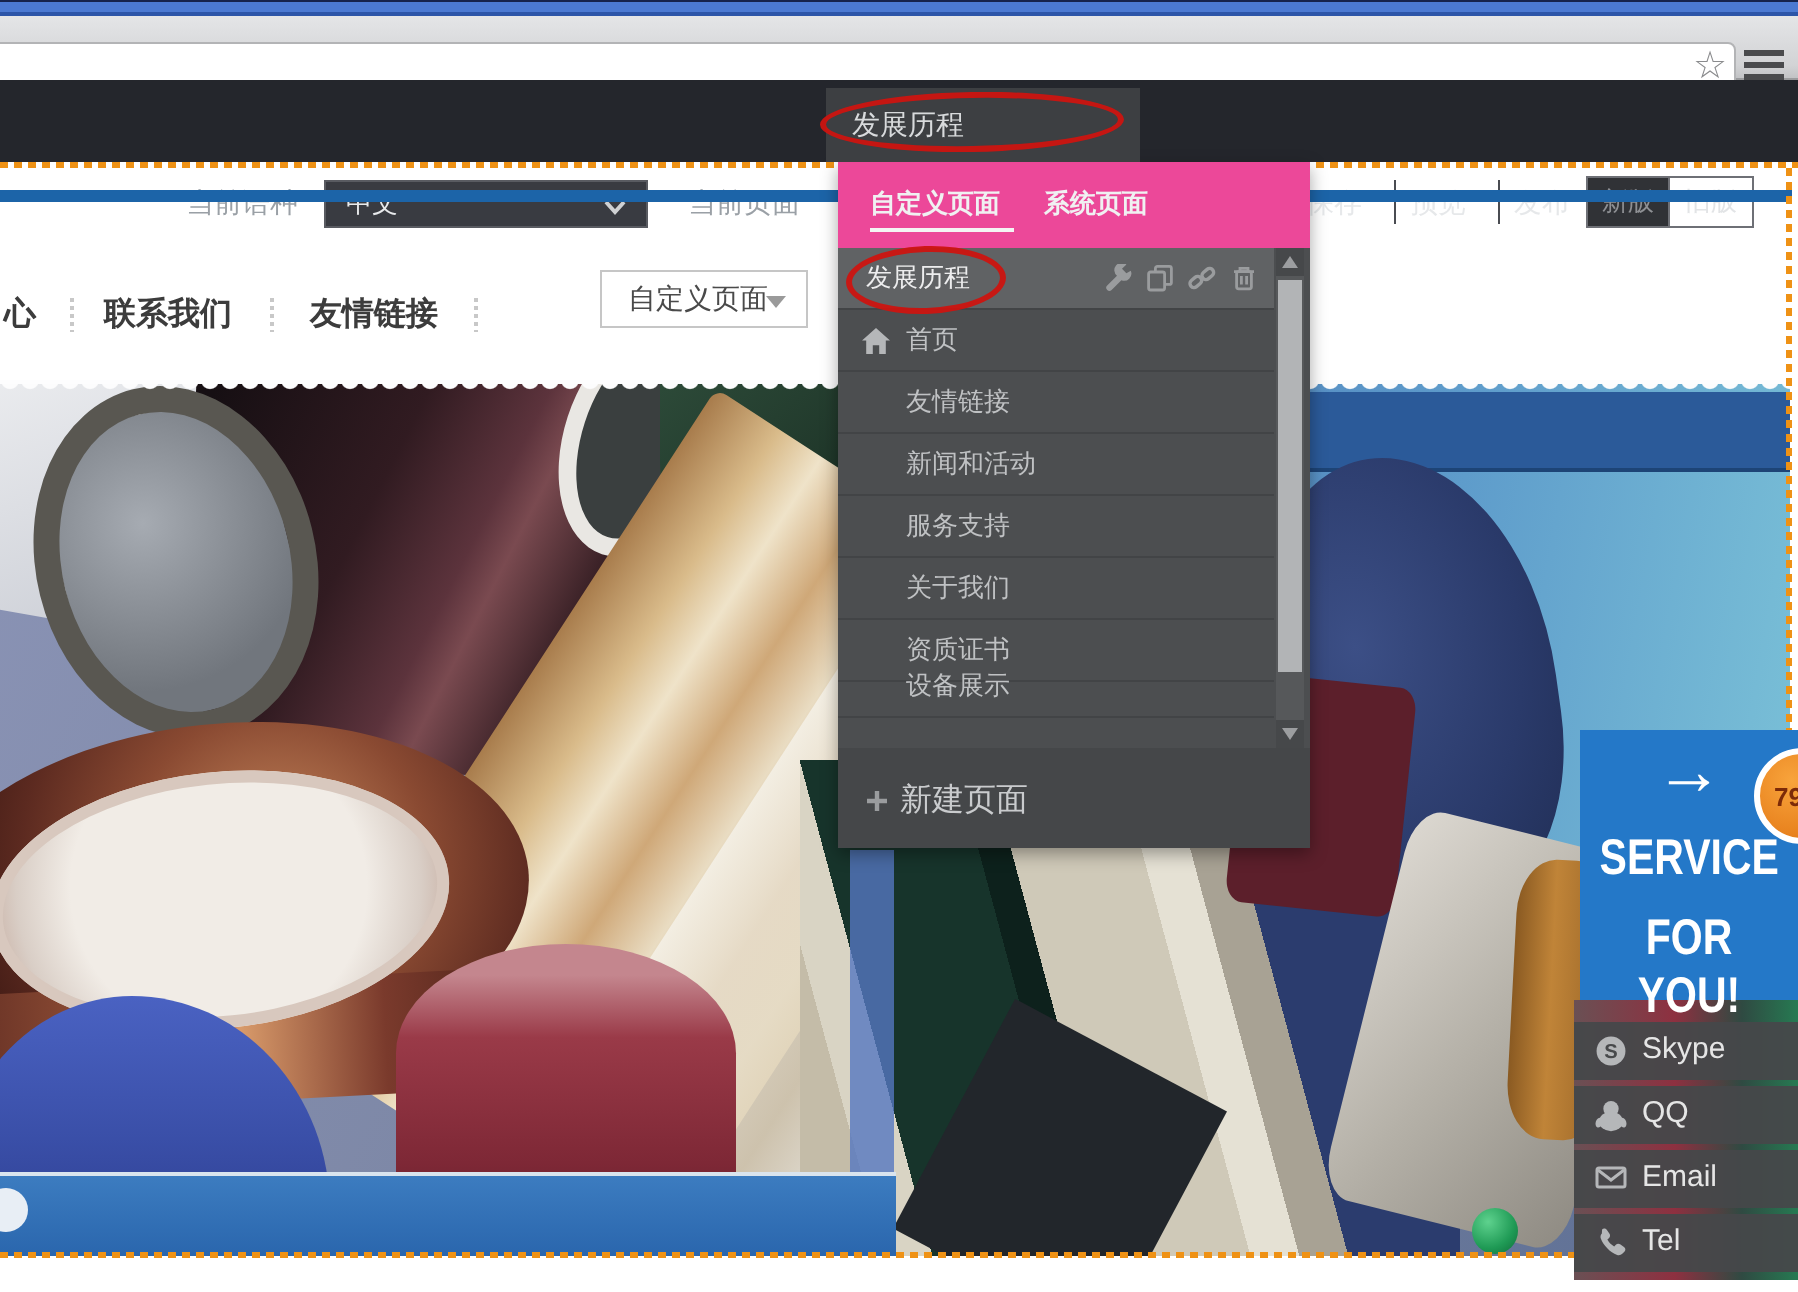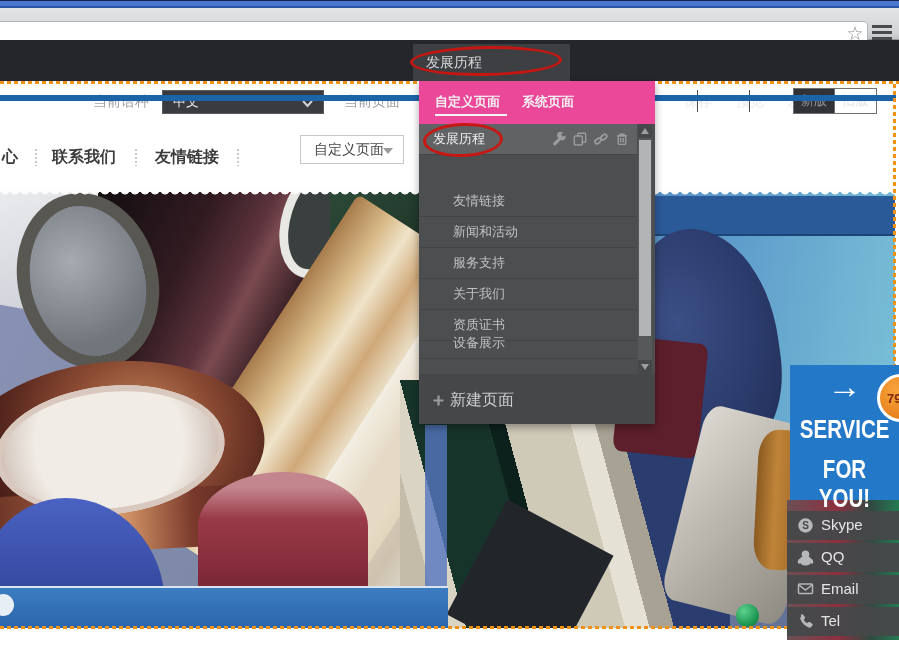--- a/index.html
+++ b/index.html
@@ -28,21 +28,21 @@
     border:1px solid #595b61; color:#e8eaec; font-size:13px; line-height:22px;
     padding-left:10px; cursor:pointer; }
   .lang-select svg { position:absolute; right:10px; top:9px; }
   .trigger { left:413px; top:44px; width:157px; height:37px; background:#3d3f42;
     color:#d8dadc; font-size:14px; line-height:37px; padding-left:13px; cursor:pointer; z-index:6; }
   .sel-icon-btn { left:606px; top:47px; width:31px; height:29px; background:#2c2e34;
     border:1px solid #44464c; cursor:pointer; }
   .sel-icon-btn i { position:absolute; left:7px; top:6px; width:15px; height:15px;
     border:2px dashed #eceef0; }
   .tb-sep { top:50px; width:1px; height:22px; background:#4a4c52; }
-  .tb-btn { position:absolute; top:53px; font-size:14px; color:#e6e8ea; cursor:pointer;margin-left:31px; }
+  .tb-btn { position:absolute; top:53px; font-size:14px; color:#e6e8ea; cursor:pointer; }
   .ver-group { left:793px; top:48px; height:26px; display:flex; border:1px solid #6e7076; }
   .ver-new { width:40px; background:#303236; color:#8e9094; font-size:13px;
     text-align:center; line-height:24px; cursor:pointer; }
   .ver-old { width:42px; background:transparent; color:#e2e4e6; font-size:13px;
     text-align:center; line-height:24px; border-left:1px solid #6e7076; cursor:pointer; }
 
   
   .ob-top { left:0; top:81px; width:899px; height:3px; z-index:2;
     background:repeating-linear-gradient(90deg,#ef9215 0 4px,rgba(0,0,0,0) 4px 7px); }
   .ob-right { left:893px; top:84px; width:3px; height:545px; z-index:2;
@@ -289,20 +289,26 @@
           </svg>
         <svg width="14" height="14" viewBox="0 0 14 14">
             <g fill="none" stroke="#9a9c9e" stroke-width="1.4">
               <path d="M2 3.8h10M5 3.8V2.2h4v1.6"></path>
               <rect x="3.3" y="3.8" width="7.4" height="8.6" rx="1"></rect>
               <path d="M5.7 6v4.2M8.3 6v4.2"></path>
             </g>
           </svg>
       </span>
     </div>
+    <div class="prow" style="top:31px">
+      <svg class="row-home-icon" width="14" height="13" viewBox="0 0 14 13">
+          <path fill="#b5b7b9" d="M7 0l7 6.3h-2.1V13H8.6V8.6H5.4V13H2.1V6.3H0z"></path>
+        </svg>
+      <span class="lbl">首页</span>
+    </div>
     <div class="prow" style="top:62px">
         <span class="lbl">友情链接</span>
       </div>
     <div class="prow" style="top:124px">
         <span class="lbl">服务支持</span>
       </div>
     <div class="prow" style="top:93px">
         <span class="lbl">新闻和活动</span>
       </div>
     <div class="prow" style="top:186px">

